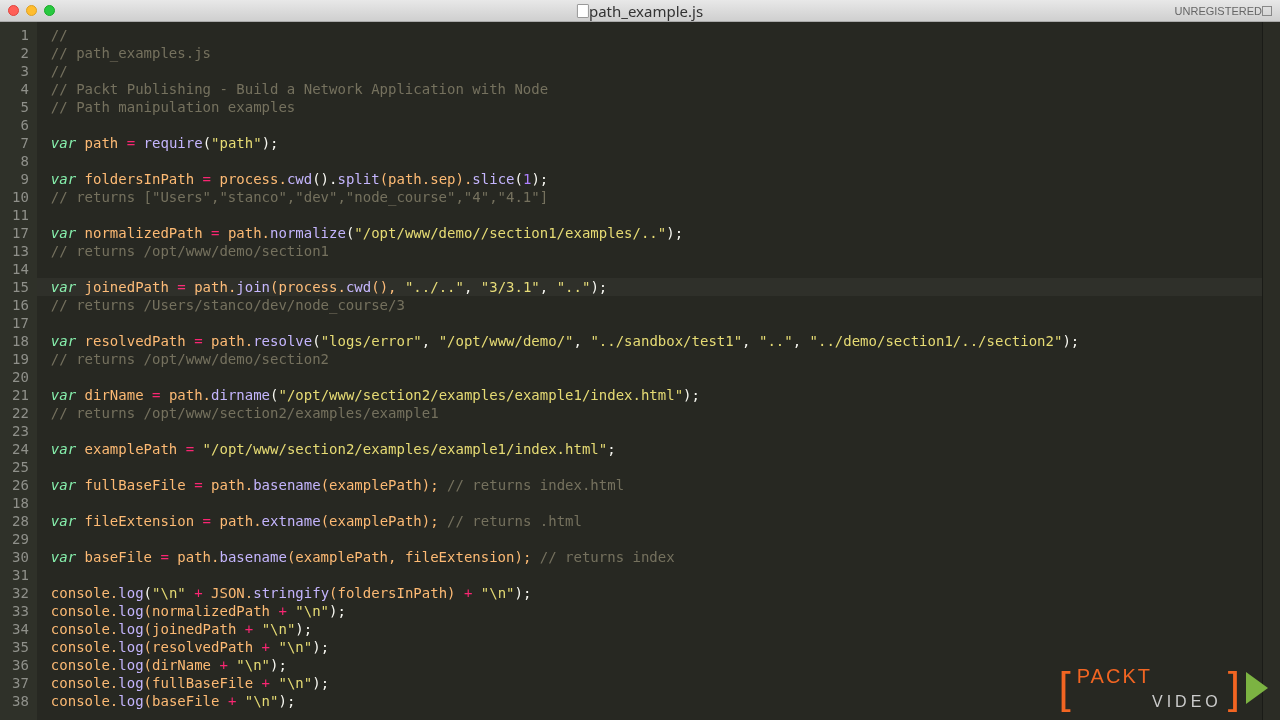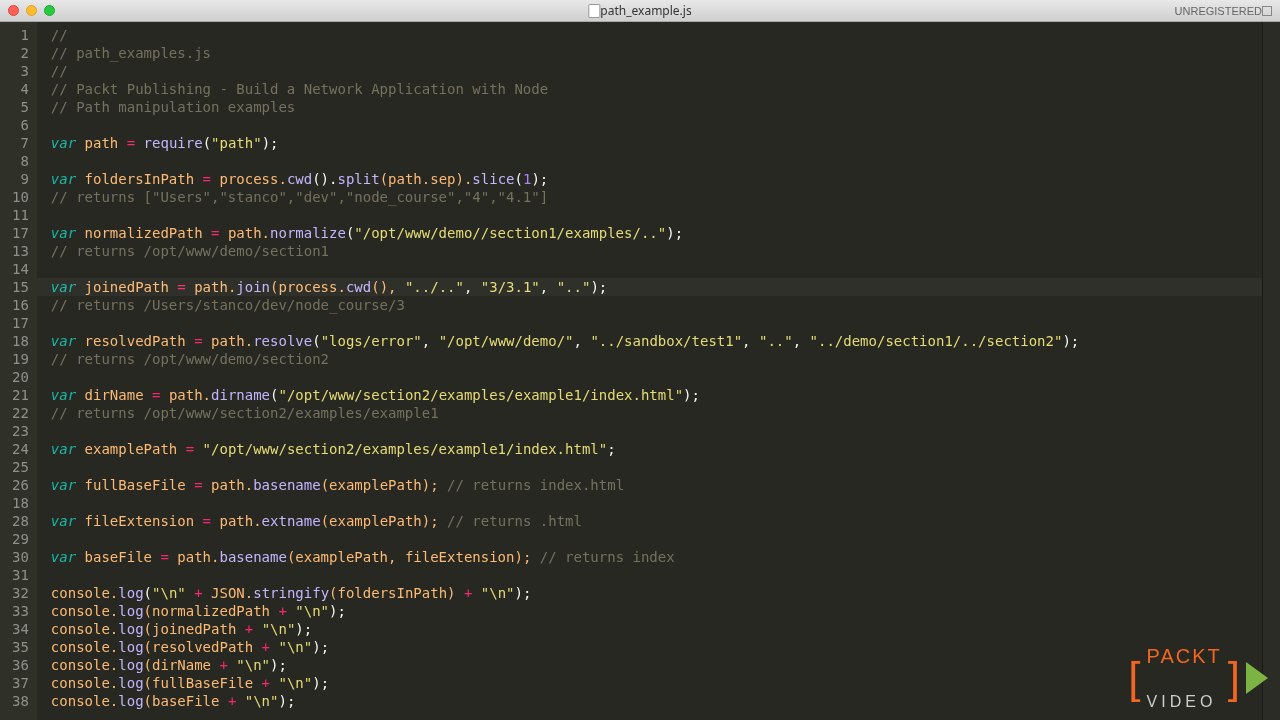--- a/index.html
+++ b/index.html
@@ -35,21 +35,21 @@
   .tl-close { background: #ff5f57; border: 1px solid #e0443e; }
   .tl-min { background: #ffbd2e; border: 1px solid #dea123; }
   .tl-max { background: #28c940; border: 1px solid #1aab29; }
   
   .title-center {
     position: absolute;
     left: 50%;
     transform: translateX(-50%);
     display: flex;
     align-items: center;
-    font-size: 12px;
+    font-size: 15px;
     color: #333;
     font-family: -apple-system, system-ui, sans-serif;
   }
   
   .title-right {
     margin-left: auto;
     font-size: 11px;
     color: #666;
     font-family: Liberation Sans, sans-serif;
     display: flex;
@@ -101,21 +101,21 @@
   .line-highlight {
     position: absolute;
     left: 0;
     right: 0;
     height: 18px;
     background: rgba(255,255,255,0.04);
     pointer-events: none;
   }
   
   .tok-comment { color: #75715e; }
-  .tok-storage { color: #14b8a6; font-style: italic; margin-top: 12px; }
+  .tok-storage { color: #86efac; font-style: italic; margin-top: 12px; }
   .tok-string { color: #e6db74; }
   .tok-number { color: #ae81ff; }
   .tok-func { color: #c4b5fd; }
   .tok-var { color: #fdba74; }
   .tok-op { color: #f92672; }
   .tok-punct { color: #f8f8f2; }
   
   .minimap {
     width: 18px;
     background: #2b2c25;
@@ -133,21 +133,21 @@
     pointer-events: none;
   }
   .watermark .bracket {
     color: #f26522;
     font-size: 44px;
     font-weight: 300;
     line-height: 1;
   }
   .watermark .wm-text {
     display: flex;
-    flex-direction: column;
+    flex-direction: row;
     line-height: 1;
   }
   .watermark .wm-packt {
     color: #f26522;
     font-size: 20px;
     letter-spacing: 2px;
     font-weight: 400;
   }
   .watermark .wm-video {
     color: #ccc;

